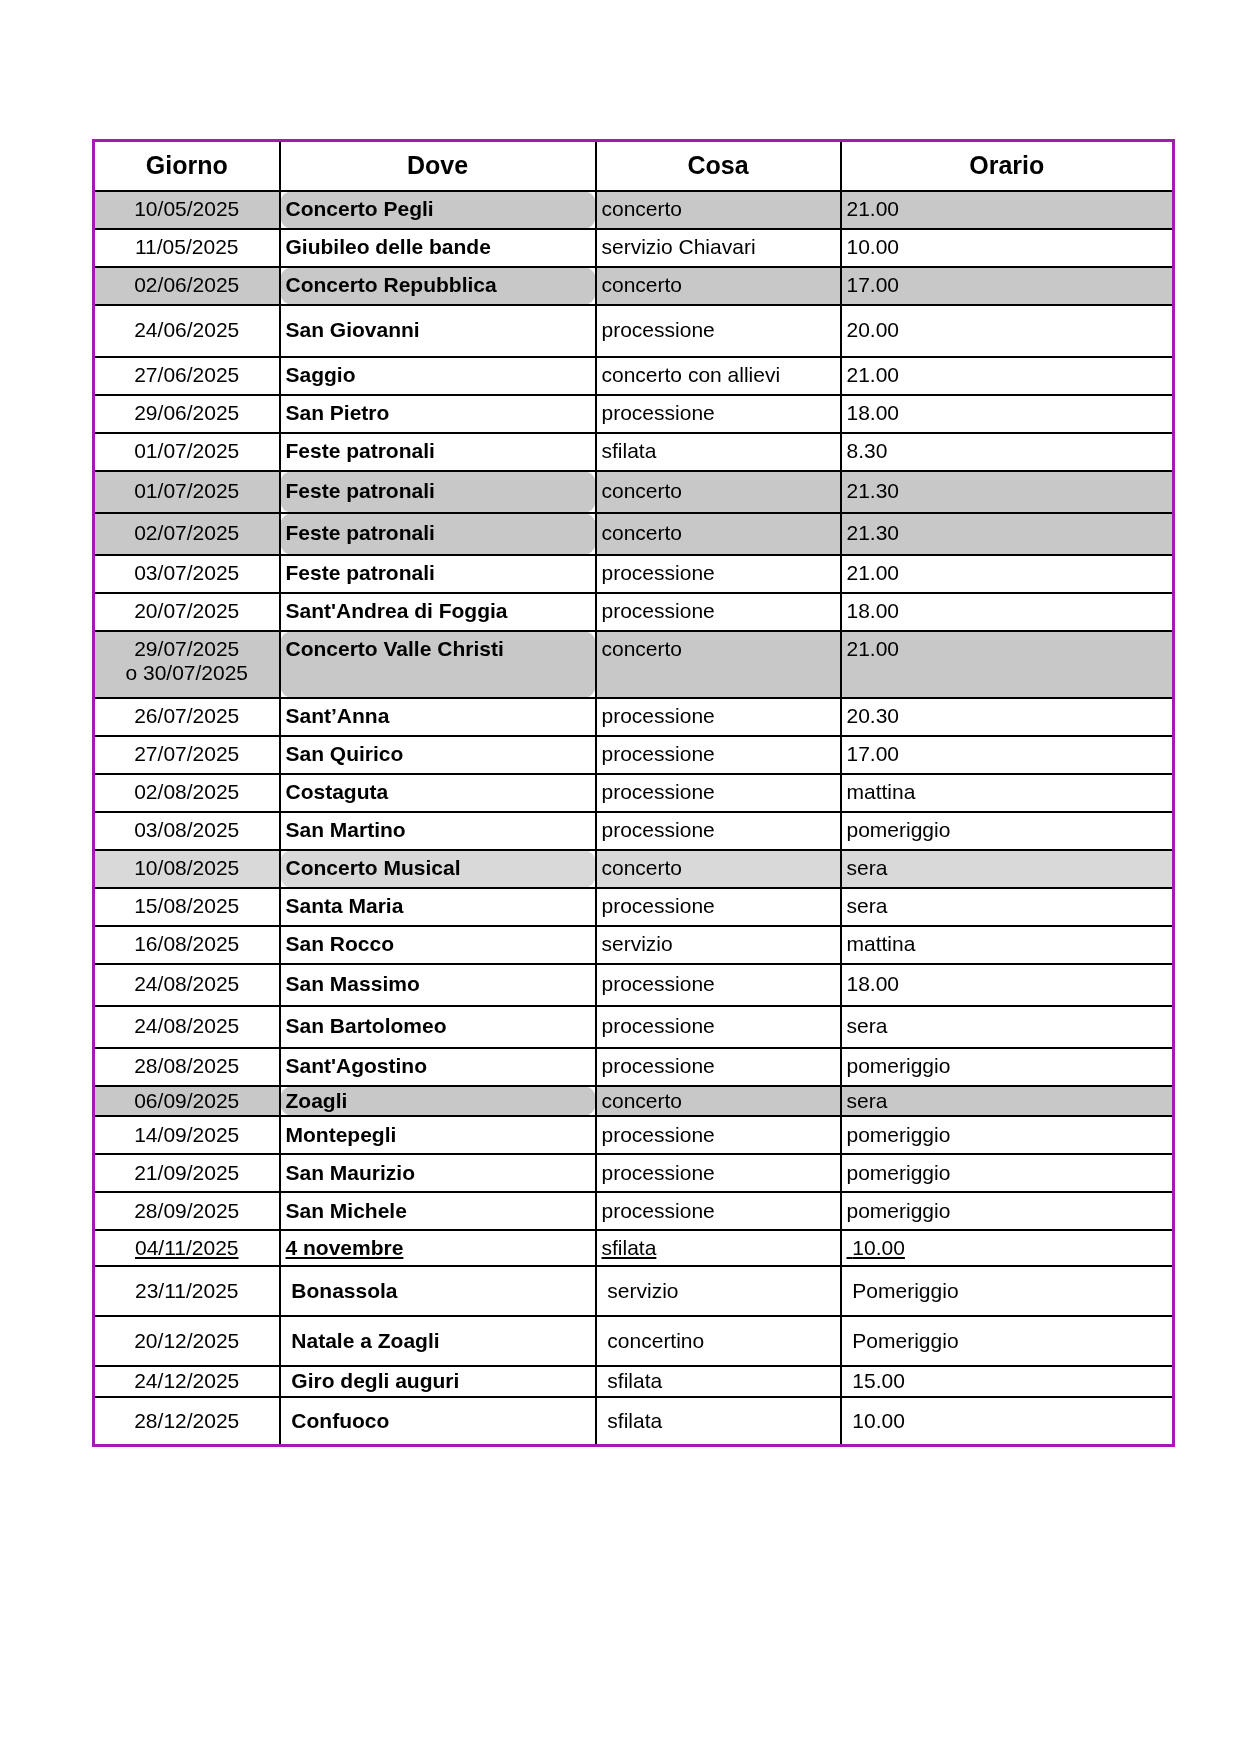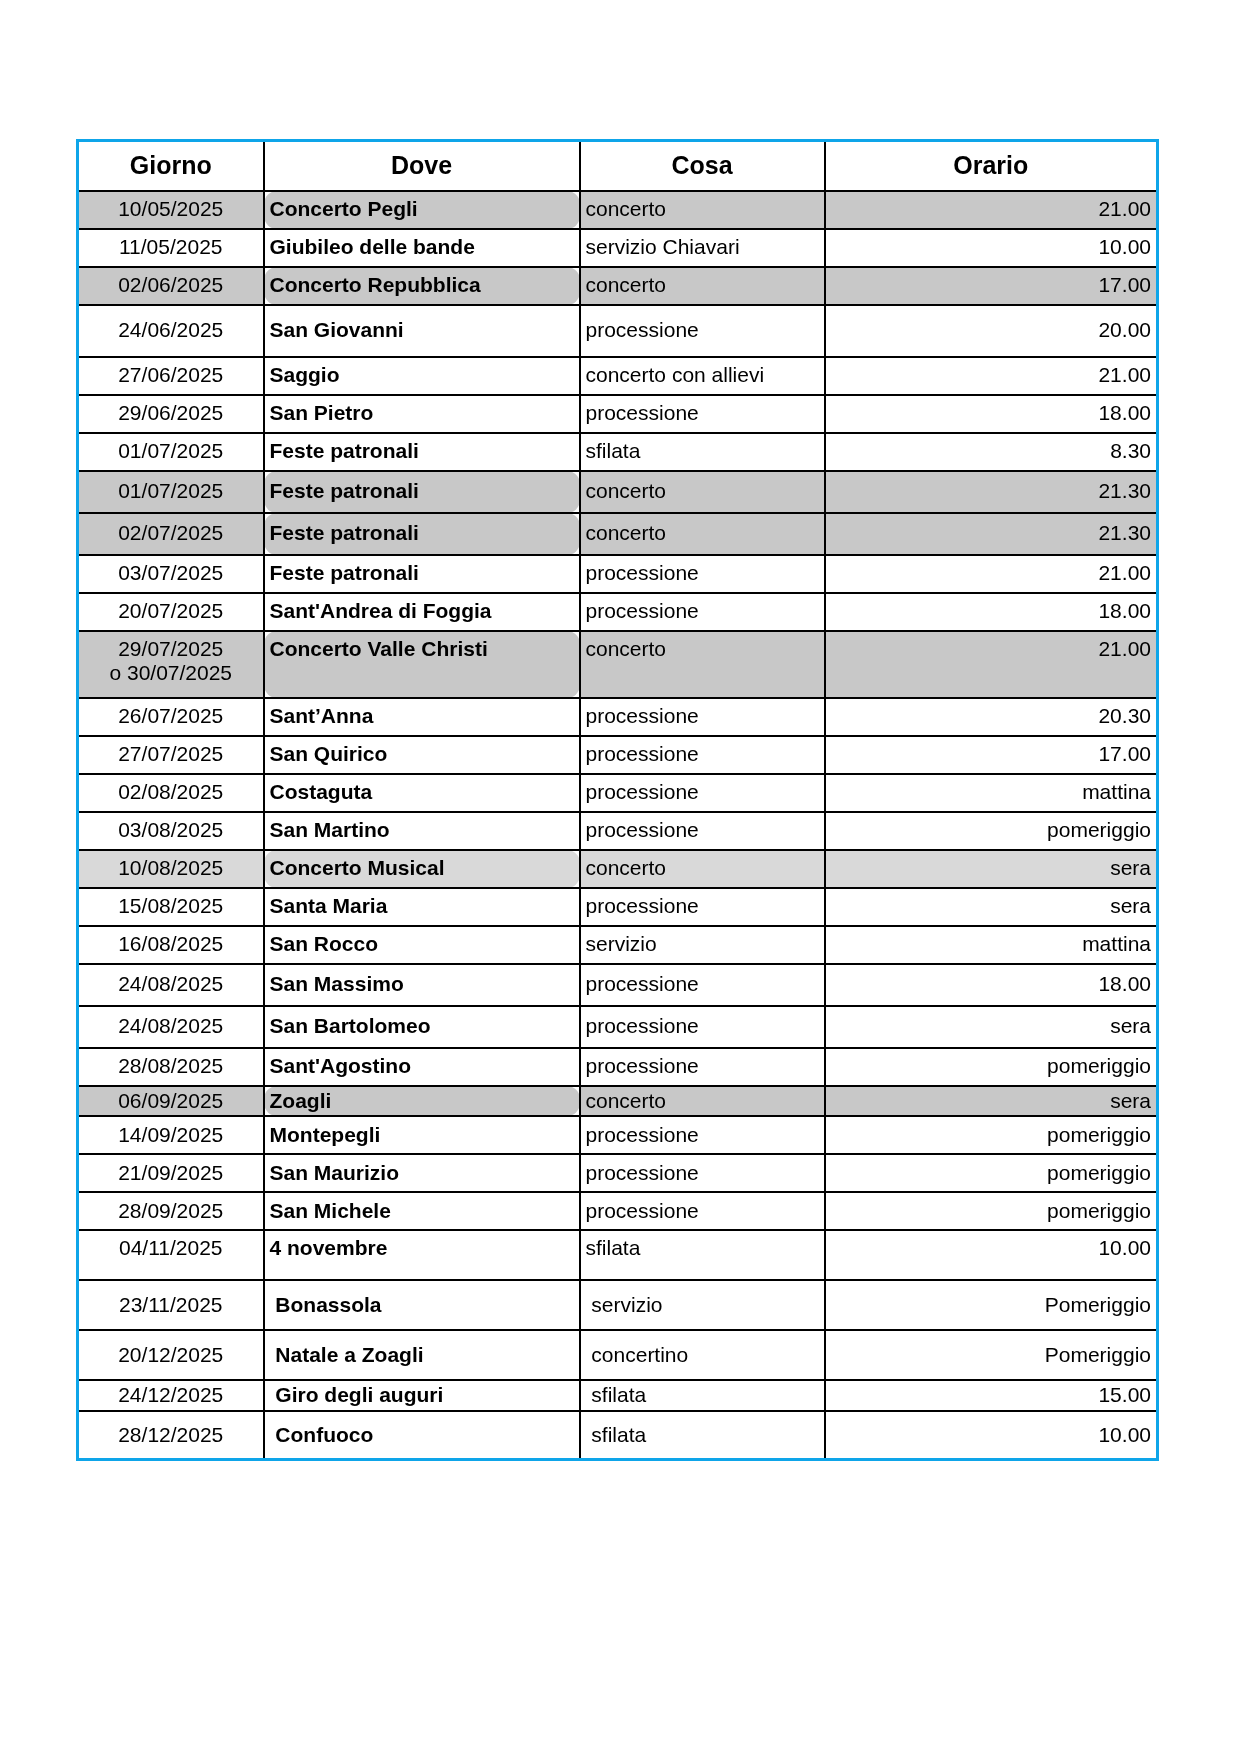--- a/index.html
+++ b/index.html
@@ -9,24 +9,24 @@
     font-family: "Liberation Sans", "DejaVu Sans", sans-serif;
   }
   .sheet {
     position: relative;
     width: 1241px; height: 1755px;
     background: #ffffff;
     overflow: hidden;
   }
   table.events {
     position: absolute;
-    left: 76px; top: 139px;
+    left: 92px; top: 139px;
     border-collapse: collapse;
     table-layout: fixed;
-    border: 3px solid #0ea5e9;
+    border: 3px solid #a21caf;
   }
   table.events th, table.events td {
     border: 2px solid #000000;
     color: #000000;
     overflow: hidden;
     box-sizing: border-box;
   }
   table.events th {
     height: 50px;
     font-size: 25px;
@@ -39,21 +39,21 @@
   table.events td {
     font-size: 21px;
     line-height: 1.18;
     vertical-align: middle;
     padding: 2px 5px;
     white-space: pre-wrap;
   }
   td.col-giorno { text-align: center; }
   td.col-dove   { text-align: left; font-weight: bold; border-radius: 13px; }
   td.col-cosa   { text-align: left; }
-  td.col-orario { text-align: right; }
+  td.col-orario { text-align: left; }
   tr.shade-gray td       { background: #c8c8c8; }
   tr.shade-gray-light td { background: #d9d9d9; }
   tr.va-top td { vertical-align: top; padding-top: 5px; }
   td.va-middle { vertical-align: middle; }
 </style>
 </head>
 <body>
 
 <div class="sheet">
   <table class="events">
@@ -222,21 +222,21 @@
           <td class="col-dove">San Maurizio</td>
           <td class="col-cosa">processione</td>
           <td class="col-orario">pomeriggio</td>
         </tr>
         <tr style="height: 38px;">
           <td class="col-giorno">28/09/2025</td>
           <td class="col-dove">San Michele</td>
           <td class="col-cosa">processione</td>
           <td class="col-orario">pomeriggio</td>
         </tr>
-        <tr class="va-top" style="height: 50px;">
+        <tr class="va-top" style="height: 36px; text-decoration: underline;">
           <td class="col-giorno">04/11/2025</td>
           <td class="col-dove">4 novembre</td>
           <td class="col-cosa">sfilata</td>
           <td class="col-orario va-middle"> 10.00</td>
         </tr>
         <tr style="height: 50px;">
           <td class="col-giorno">23/11/2025</td>
           <td class="col-dove"> Bonassola</td>
           <td class="col-cosa"> servizio</td>
           <td class="col-orario"> Pomeriggio</td>

